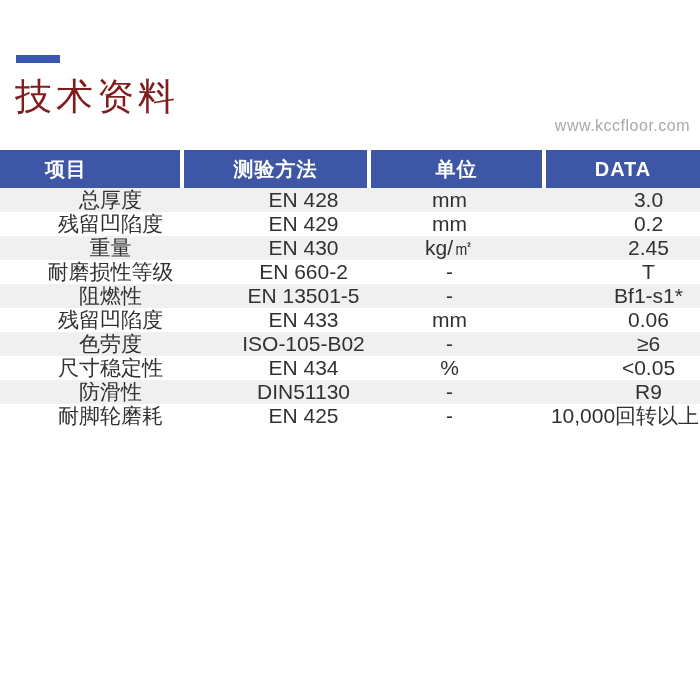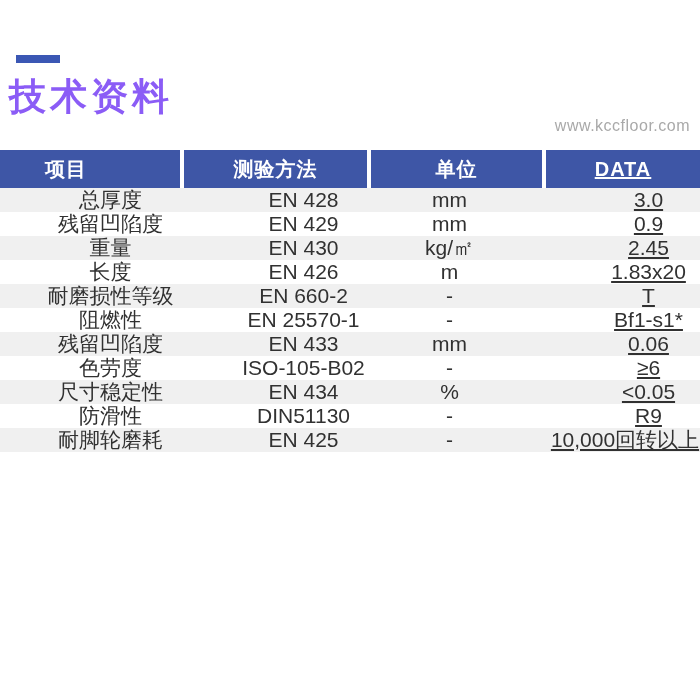--- a/index.html
+++ b/index.html
@@ -13,25 +13,25 @@
 
   
   .accent-dash {
     position: absolute;
     left: 16px; top: 55px;
     width: 44px; height: 8px;
     background: #3b57b4;
   }
   .page-title {
     position: absolute;
-    left: 9px; top: 72px;
+    left: 15px; top: 72px;
     font-size: 37px;
-    font-weight: bold;
+    font-weight: normal;
     letter-spacing: 4px;
-    color: #8b5cf6;
+    color: #7f1d1d;
     white-space: nowrap;
   }
   .site-url {
     position: absolute;
     right: 10px; top: 117px;
     font-size: 16px;
     color: #a9a9a9;
     letter-spacing: 0.5px;
   }
 
@@ -50,21 +50,21 @@
     font-weight: bold;
     display: flex;
     align-items: center;
     justify-content: center;
     letter-spacing: 1px;
   }
   .th:not(:last-child) { border-right: 4px solid #ffffff; }
   .c1 { width: 184px; }
   .c2 { width: 187px; }
   .c3 { width: 175px; }
-  .c4 { width: 154px; text-decoration: underline; }
+  .c4 { width: 154px; }
   .th.c1 { justify-content: flex-start; padding-left: 45px; }
 
   .tbody { width: 700px; }
   .tr {
     display: flex;
     height: 24px;
     align-items: center;
     font-size: 21px;
     color: #313131;
   }
@@ -96,43 +96,37 @@
       <div class="tr">
         <div class="td c1">总厚度</div>
         <div class="td c2">EN 428</div>
         <div class="td c3">mm</div>
         <div class="td c4">3.0</div>
       </div>
       <div class="tr">
         <div class="td c1">残留凹陷度</div>
         <div class="td c2">EN 429</div>
         <div class="td c3">mm</div>
-        <div class="td c4">0.9</div>
+        <div class="td c4">0.2</div>
       </div>
       <div class="tr">
         <div class="td c1">重量</div>
         <div class="td c2">EN 430</div>
         <div class="td c3">kg/㎡</div>
         <div class="td c4">2.45</div>
-      </div>
-      <div class="tr">
-        <div class="td c1">长度</div>
-        <div class="td c2">EN 426</div>
-        <div class="td c3">m</div>
-        <div class="td c4">1.83x20</div>
       </div>
       <div class="tr">
         <div class="td c1">耐磨损性等级</div>
         <div class="td c2">EN 660-2</div>
         <div class="td c3">-</div>
         <div class="td c4">T</div>
       </div>
       <div class="tr">
         <div class="td c1">阻燃性</div>
-        <div class="td c2">EN 25570-1</div>
+        <div class="td c2">EN 13501-5</div>
         <div class="td c3">-</div>
         <div class="td c4">Bf1-s1*</div>
       </div>
       <div class="tr">
         <div class="td c1">残留凹陷度</div>
         <div class="td c2">EN 433</div>
         <div class="td c3">mm</div>
         <div class="td c4">0.06</div>
       </div>
       <div class="tr">

